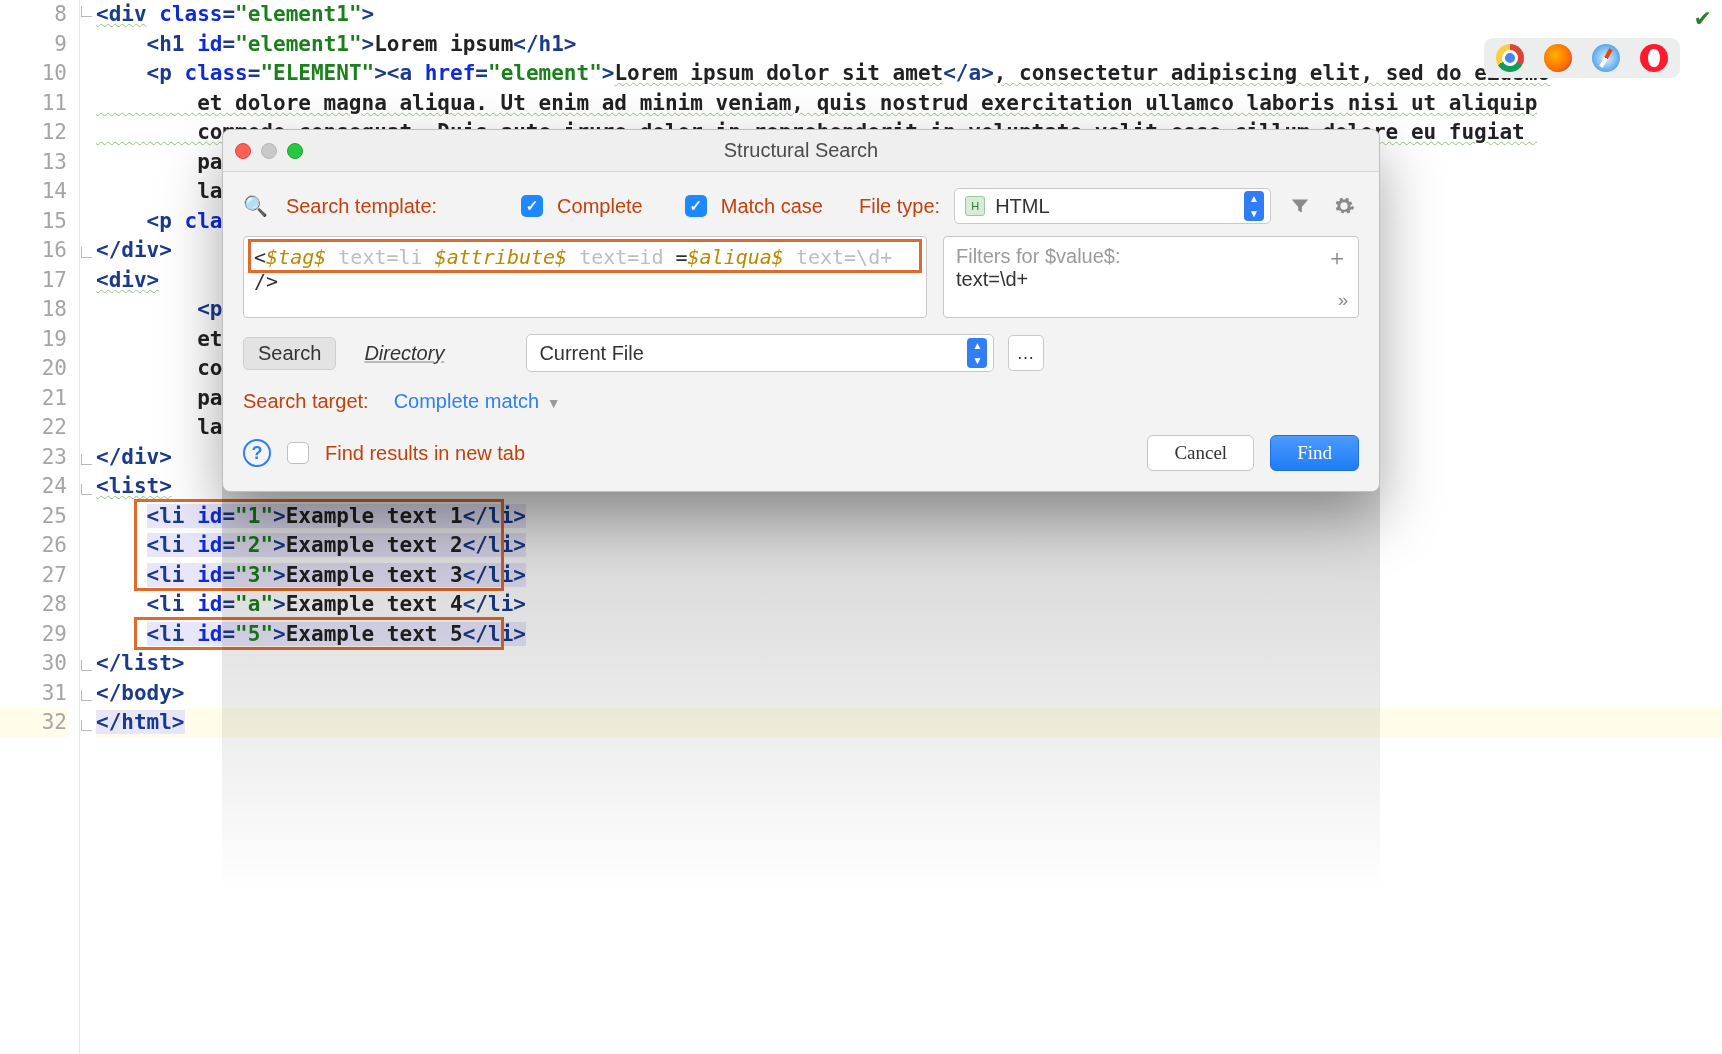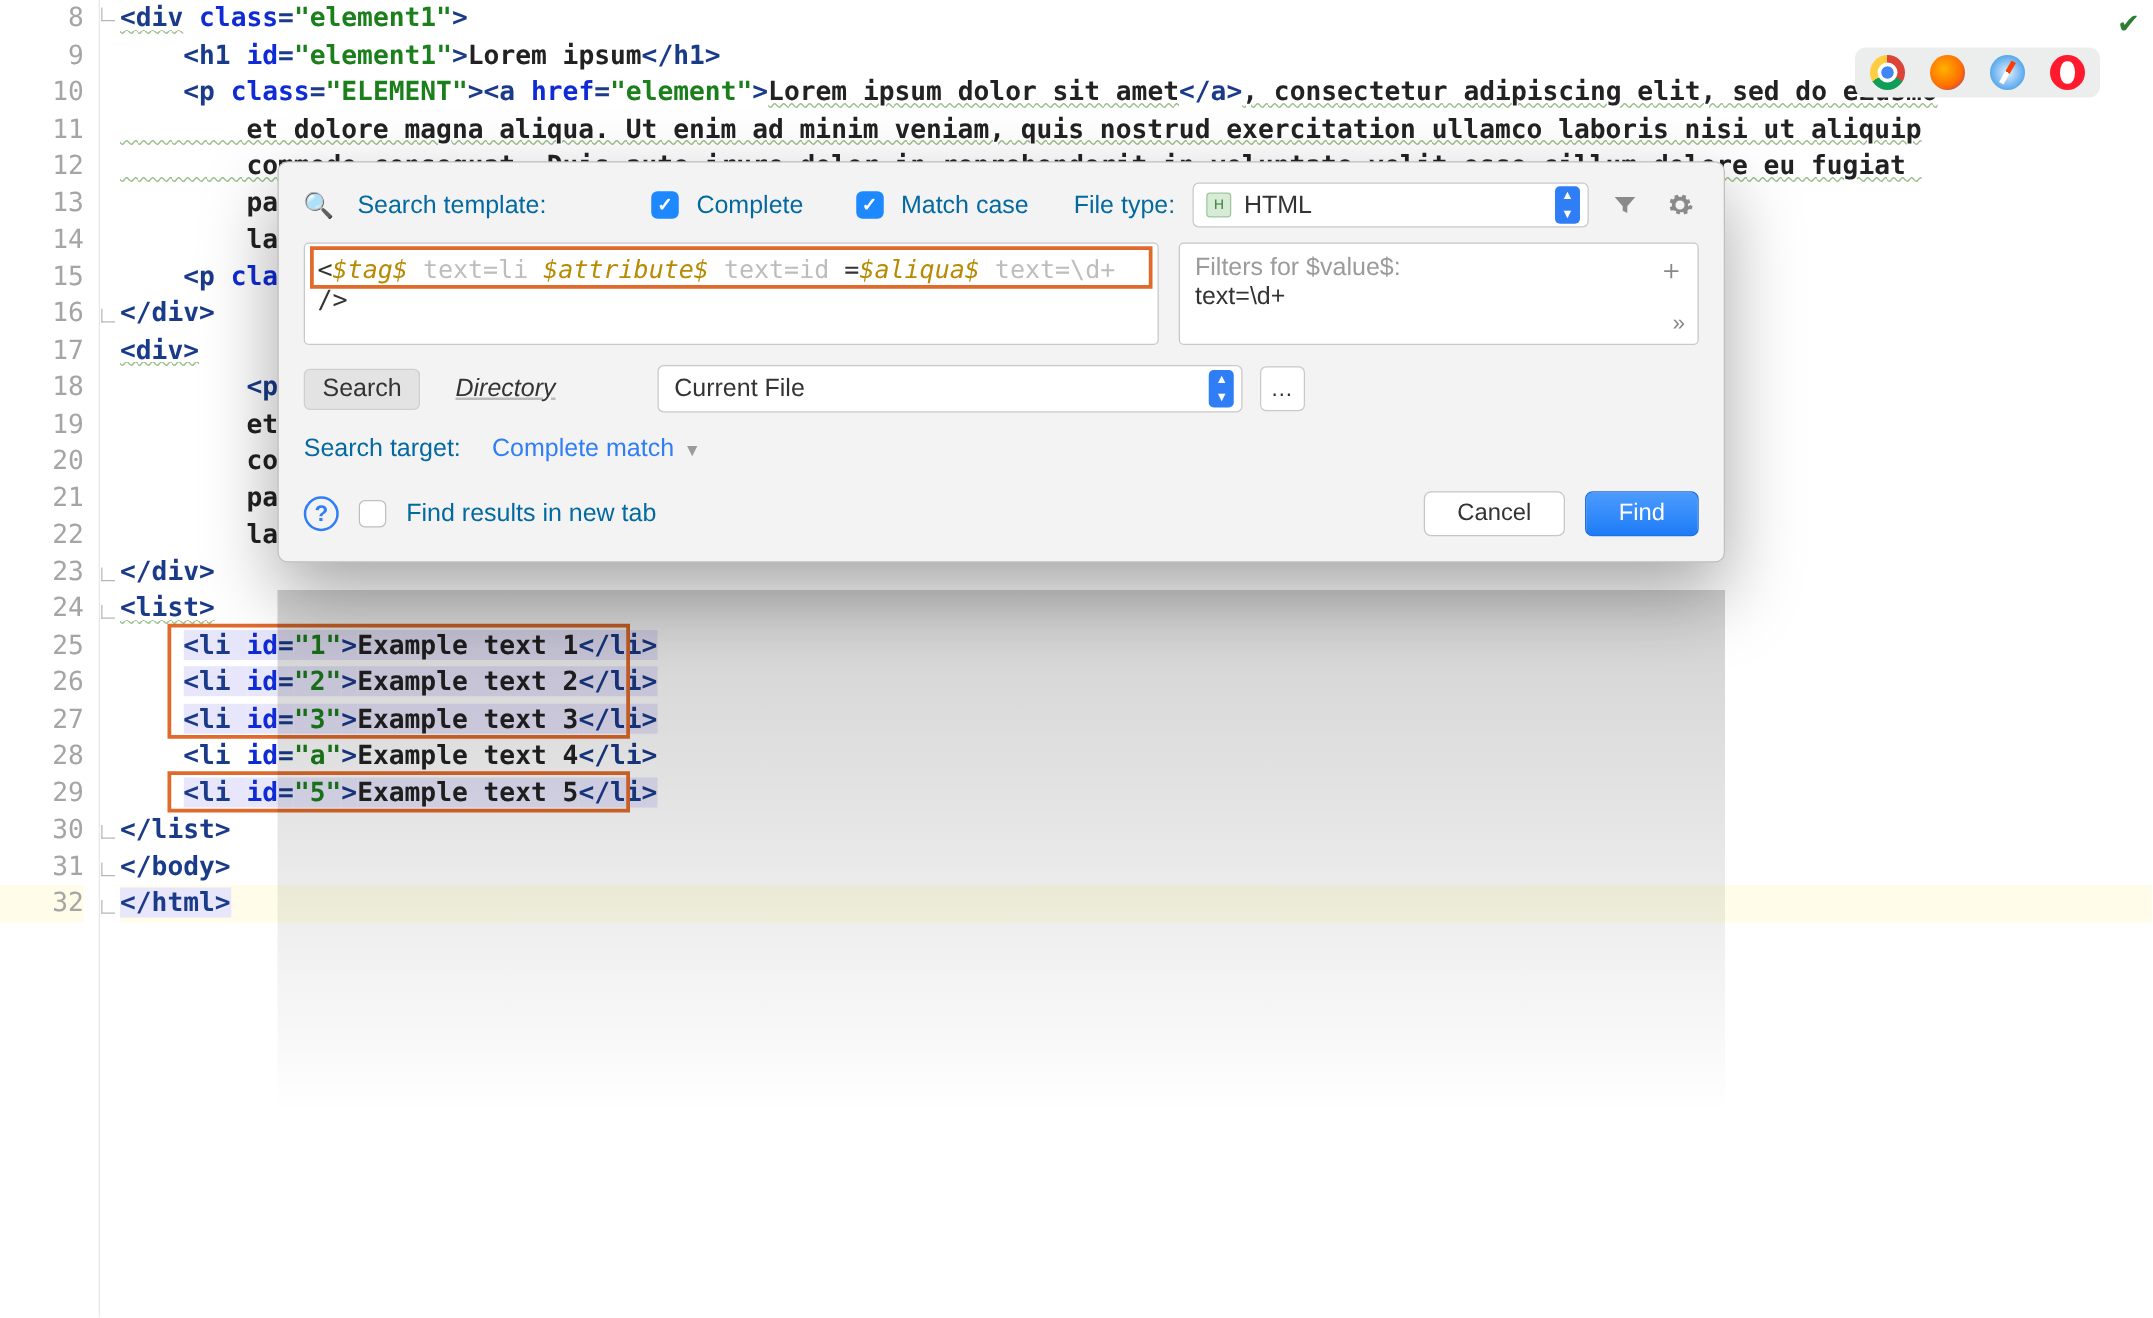--- a/index.html
+++ b/index.html
@@ -107,21 +107,21 @@
   .tl { width:16px;height:16px;border-radius:50%; }
   .tl-red{background:#ff5f57;border:1px solid #e04440;}
   .tl-yel{background:#c9c9c9;border:1px solid #b5b5b5;}
   .tl-grn{background:#28c840;border:1px solid #1da52f;}
   .title { position:absolute; left:0;right:0; text-align:center; font-size:20px; color:#4b4b4b;}
   .dbody { padding: 16px 20px 20px 20px; }
 
   .row { display:flex; align-items:center; gap:14px; }
   .row1 { margin-bottom: 12px; }
   .search-ico { color:#9a9a9a; font-size:20px; margin-right:4px;}
-  .lbl { color:#0369a1; }
+  .lbl { color:#c2410c; }
   .chk { width:22px;height:22px;border-radius:5px;background:#1e88ff;display:inline-flex;align-items:center;justify-content:center;color:#fff;font-size:15px;font-weight:700;}
   .filetype {
     flex:1; background:#fff;border:1px solid #c9c9c9;border-radius:5px;
     height:36px;display:flex;align-items:center;padding:0 6px 0 10px;gap:10px;
   }
   .ft-ico{width:20px;height:20px;background:#d7ebd7;border:1px solid #9cc79c;border-radius:3px;display:inline-flex;align-items:center;justify-content:center;font-size:11px;color:#2e7d32;}
   .ft-stepper{width:20px;height:30px;background:#2f7ef6;border-radius:4px;display:flex;flex-direction:column;}
   .ft-stepper span{flex:1;display:flex;align-items:center;justify-content:center;color:#fff;font-size:10px;}
   .tb-ico{width:30px;height:30px;color:#7a7a7a;display:inline-flex;align-items:center;justify-content:center;font-size:22px;}
 
@@ -152,21 +152,21 @@
   .dots{width:36px;height:36px;border:1px solid #c9c9c9;border-radius:5px;background:#fff;display:inline-flex;align-items:center;justify-content:center;font-size:18px;letter-spacing:2px;}
 
   .row4{display:flex;gap:12px;margin-bottom:22px;}
   .linksel{color:#2f7ef6;margin-left:13px;}
   .caret{color:#9b9b9b;font-size:14px;margin-left:2px;}
 
   .row5{display:flex;align-items:center;gap:16px;}
   .help{width:28px;height:28px;border:2px solid #2f7ef6;color:#2f7ef6;border-radius:50%;display:inline-flex;align-items:center;justify-content:center;font-size:18px;font-weight:600;}
   .cb{width:22px;height:22px;border:1px solid #bfbfbf;border-radius:5px;background:#fff;}
   .spacer{flex:1;}
-  .btn{height:36px;padding:16px 26px;border-radius:6px;font-size:19px;display:inline-flex;align-items:center;}
+  .btn{height:36px;padding:16px 26px;border-radius:6px;font-size:19px;display:inline-flex;align-items:center;font-family:Liberation Serif, serif;}
   .btn-cancel{background:#fff;border:1px solid #c6c6c6;color:#333;}
   .btn-find{background:linear-gradient(#4b9bff,#1f7cf6);border:1px solid #1e6fe0;color:#fff;font-weight:500;}
 
   .shadow-under{position:absolute;left:222px;top:472px;width:1158px;height:420px;pointer-events:none;
     background:linear-gradient(rgba(0,0,0,.18),transparent);}
 </style>
 </head>
 <body>
 
 <div class="editor">
@@ -188,20 +188,28 @@
 <div class="browser-pill">
   <span class="brico bri-chrome"></span>
   <span class="brico bri-fox"></span>
   <span class="brico bri-safari"></span>
   <span class="brico bri-opera"></span>
 </div>
 
 <div class="shadow-under"></div>
 
 <div class="dialog">
+  <div class="titlebar">
+    <div class="traffic">
+      <span class="tl tl-red"></span>
+      <span class="tl tl-yel"></span>
+      <span class="tl tl-grn"></span>
+    </div>
+    <div class="title">Structural Search</div>
+  </div>
   <div class="dbody">
     <div class="row row1">
       <span class="search-ico">🔍</span>
       <span class="lbl">Search template:</span>
       <span style="width:56px"></span>
       <span class="chk">✓</span>
       <span class="lbl">Complete</span>
       <span style="width:14px"></span>
       <span class="chk">✓</span>
       <span class="lbl">Match case</span>

